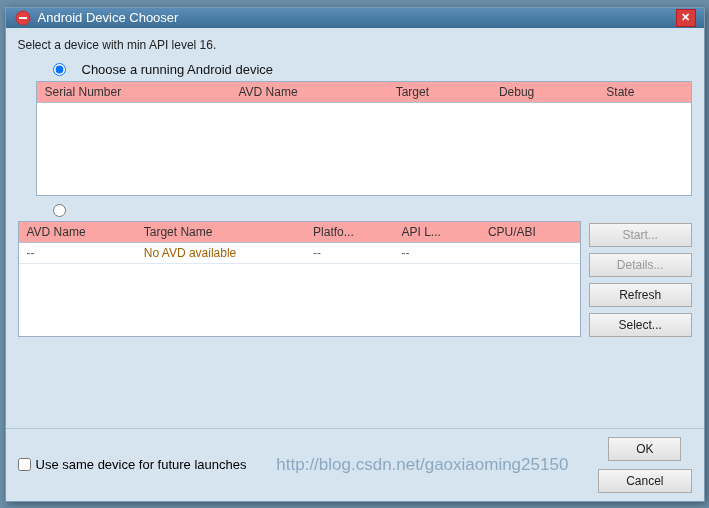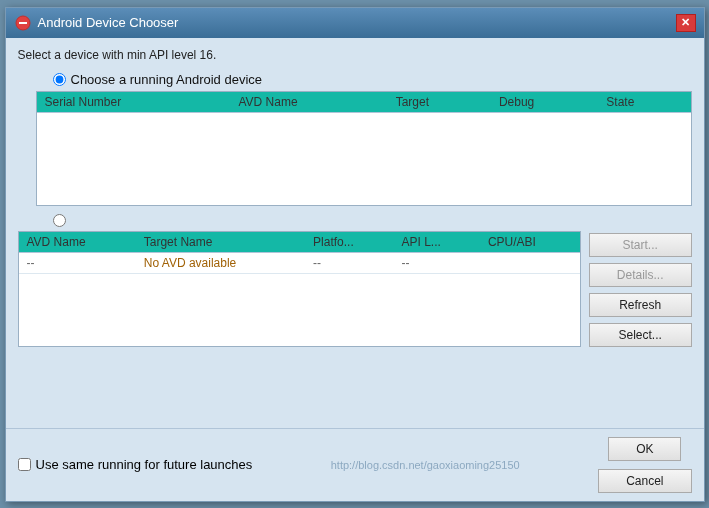--- a/index.html
+++ b/index.html
@@ -30,21 +30,21 @@
       flex-direction: column;
     }
 
     .title-bar {
       background: linear-gradient(to bottom, #5b8db8, #3a6d96);
       color: white;
       padding: 5px 8px;
       display: flex;
       align-items: center;
       justify-content: space-between;
-      height: 30px;
+      height: 20px;
       flex-shrink: 0;
     }
 
     .title-bar-left {
       display: flex;
       align-items: center;
       gap: 6px;
     }
 
     .title-icon {
@@ -92,39 +92,39 @@
 
     .section {
       display: flex;
       flex-direction: column;
       gap: 4px;
     }
 
     .radio-label {
       display: flex;
       align-items: center;
-      gap: 5px;
+      gap: 16px;
       font-size: 12px;
       cursor: pointer;
       color: #111;
       padding-left: 35px;
     }
 
     .radio-label input[type="radio"] {
       margin: 0;
       cursor: pointer;
     }
 
     table {
       width: 100%;
       border-collapse: collapse;
     }
 
     thead {
-      background: #14b8a6;
+      background: #fca5a5;
     }
 
     thead th {
       text-align: left;
       padding: 3px 8px;
       font-weight: normal;
       border-bottom: 1px solid #b0c4d8;
       color: #333;
       font-size: 12px;
       white-space: nowrap;
@@ -196,21 +196,21 @@
     }
 
     .footer-right {
       display: flex;
       gap: 8px;
       align-items: center;
       flex-direction: column;
     }
 
     .watermark {
-      font-size: 11px;
+      font-size: 17px;
       color: #7a9ab5;
       opacity: 0.8;
     }
 
     .btn-ok {
       min-width: 60px;
     }
 
     .btn-cancel {
       min-width: 60px;
@@ -314,21 +314,21 @@
         </div>
       </div>
     </div>
 
   </div>
 
   <div class="dialog-footer">
     <div class="footer-left">
       <label style="display:flex;align-items:center;gap:5px;cursor:pointer;">
         <input type="checkbox" style="">
-        <span>Use same running for future launches</span>
+        <span>Use same device for future launches</span>
       </label>
     </div>
     <div style="flex:1;text-align:center;">
       <span class="watermark">http://blog.csdn.net/gaoxiaoming25150</span>
     </div>
     <div class="footer-right">
       <button class="btn btn-ok">OK</button>
       <button class="btn btn-cancel">Cancel</button>
     </div>
   </div>

